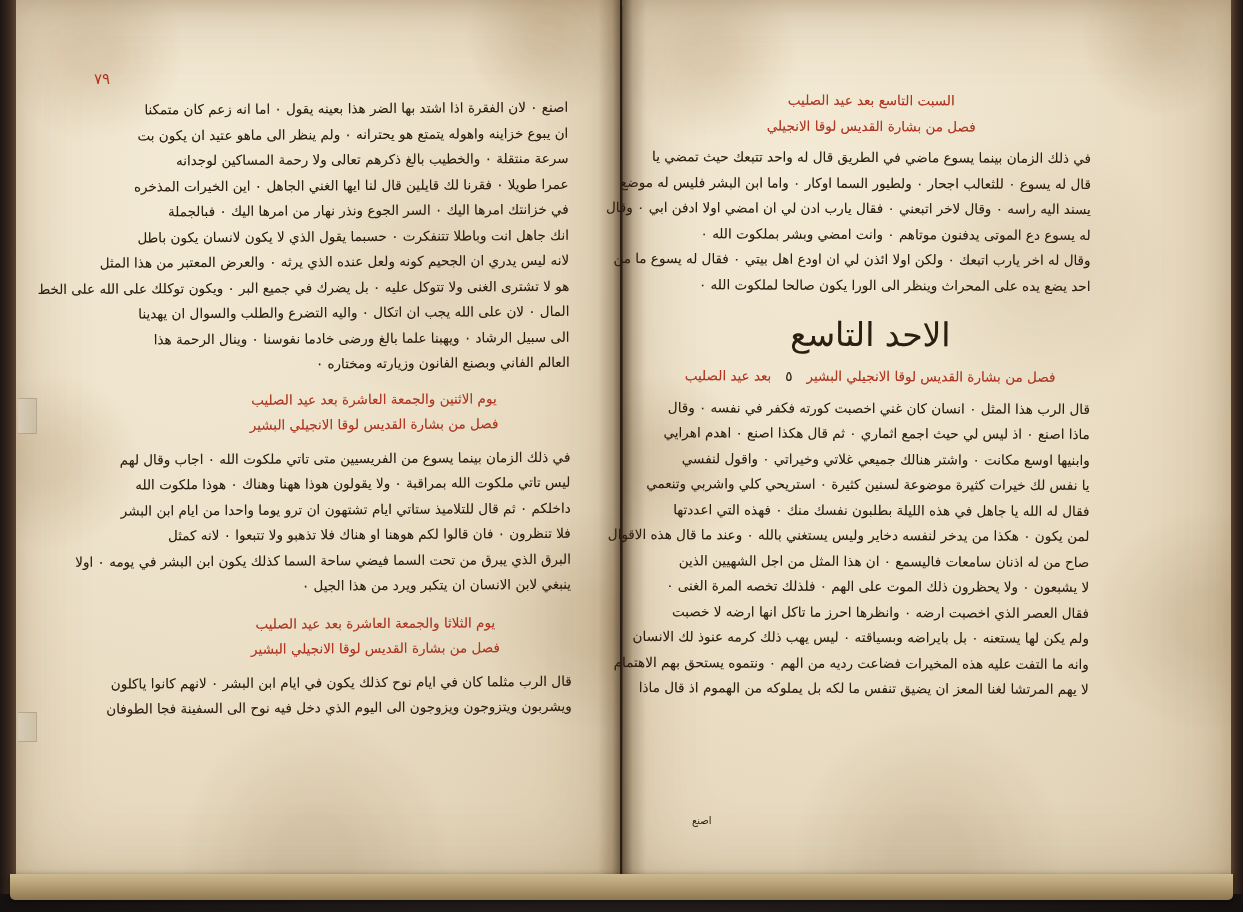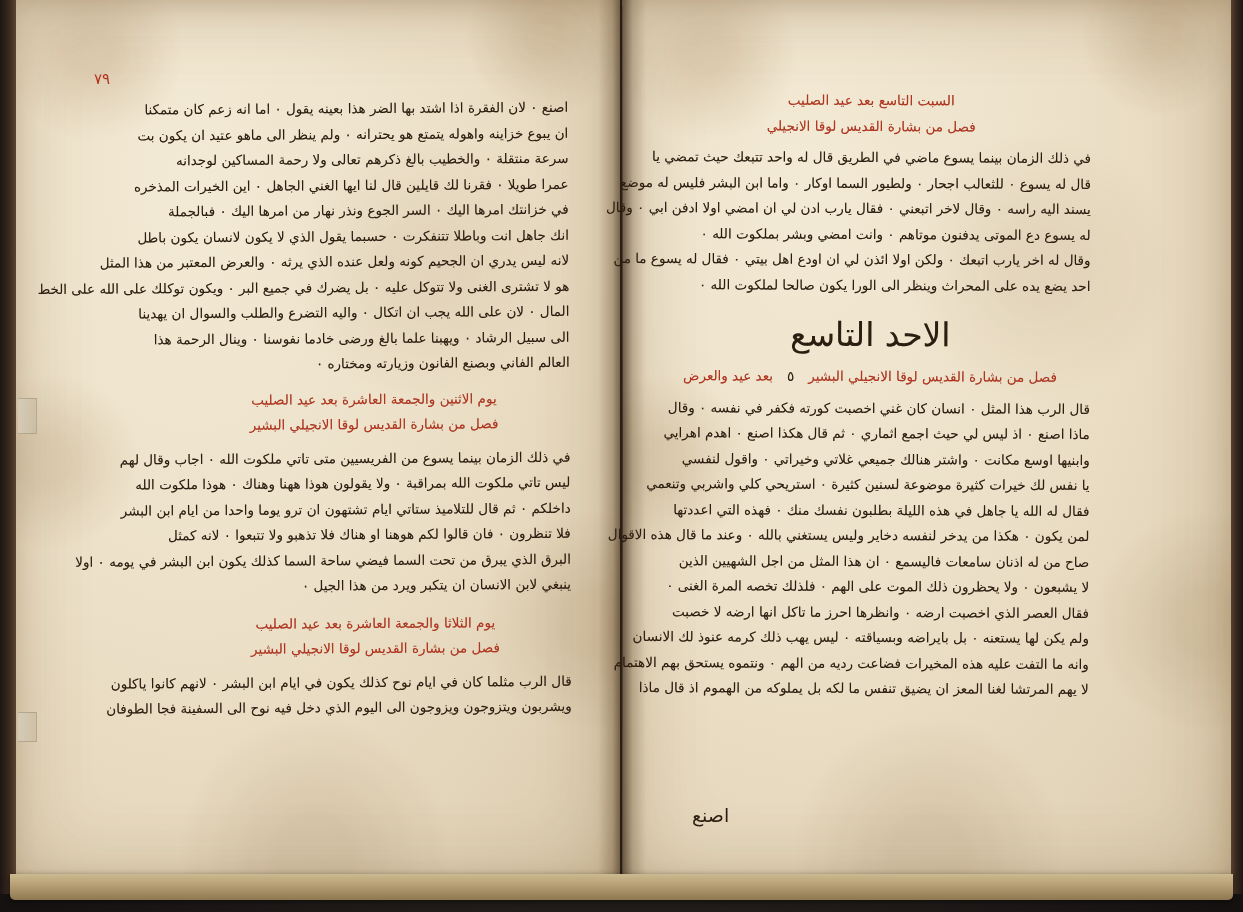--- a/index.html
+++ b/index.html
@@ -175,21 +175,21 @@
   }
   .folio {
     position: absolute;
     color: #b5341f;
     font-size: 15px;
     direction: rtl;
   }
   .catchword {
     position: absolute;
     color: #2b1d10;
-    font-size: 19px;
+    font-size: 10px;
     direction: rtl;
   }
 
   
   .textblock .line, .hdr-big {
     text-shadow: 0 0 .6px rgba(60,35,15,0.35);
   }
 
   
   #verso-text { transform: rotate(-0.35deg); }
@@ -255,21 +255,21 @@
         <div class="line">في ذلك الزمان بينما يسوع ماضي في الطريق قال له واحد تتبعك حيث تمضي يا</div>
         <div class="line">قال له يسوع ٠ للثعالب اجحار ٠ ولطيور السما اوكار ٠ واما ابن البشر فليس له موضع</div>
         <div class="line">يسند اليه راسه ٠ وقال لاخر اتبعني ٠ فقال يارب ادن لي ان امضي اولا ادفن ابي ٠ وقال</div>
         <div class="line">له يسوع دع الموتى يدفنون موتاهم ٠ وانت امضي وبشر بملكوت الله ٠</div>
         <div class="line">وقال له اخر يارب اتبعك ٠ ولكن اولا ائذن لي ان اودع اهل بيتي ٠ فقال له يسوع ما من</div>
         <div class="line">احد يضع يده على المحراث وينظر الى الورا يكون صالحا لملكوت الله ٠</div>
 
         <div class="hdr-big" style="margin:14px 0 6px 0;">الاحد التاسع</div>
 
         <div style="display:flex; flex-direction:row-reverse; justify-content:center; gap:14px; align-items:baseline; margin-bottom:6px;">
-          <span class="line red">بعد عيد والعرض</span>
+          <span class="line red">بعد عيد الصليب</span>
           <span class="line">٥</span>
           <span class="line red">فصل من بشارة القديس لوقا الانجيلي البشير</span>
         </div>
 
         <div class="line">قال الرب هذا المثل ٠ انسان كان غني اخصبت كورته فكفر في نفسه ٠ وقال</div>
         <div class="line">ماذا اصنع ٠ اذ ليس لي حيث اجمع اثماري ٠ ثم قال هكذا اصنع ٠ اهدم اهرايي</div>
         <div class="line">وابنيها اوسع مكانت ٠ واشتر هنالك جميعي غلاتي وخيراتي ٠ واقول لنفسي</div>
         <div class="line">يا نفس لك خيرات كثيرة موضوعة لسنين كثيرة ٠ استريحي كلي واشربي وتنعمي</div>
         <div class="line">فقال له الله يا جاهل في هذه الليلة بطلبون نفسك منك ٠ فهذه التي اعددتها</div>
         <div class="line">لمن يكون ٠ هكذا من يدخر لنفسه دخاير وليس يستغني بالله ٠ وعند ما قال هذه الاقوال</div>

